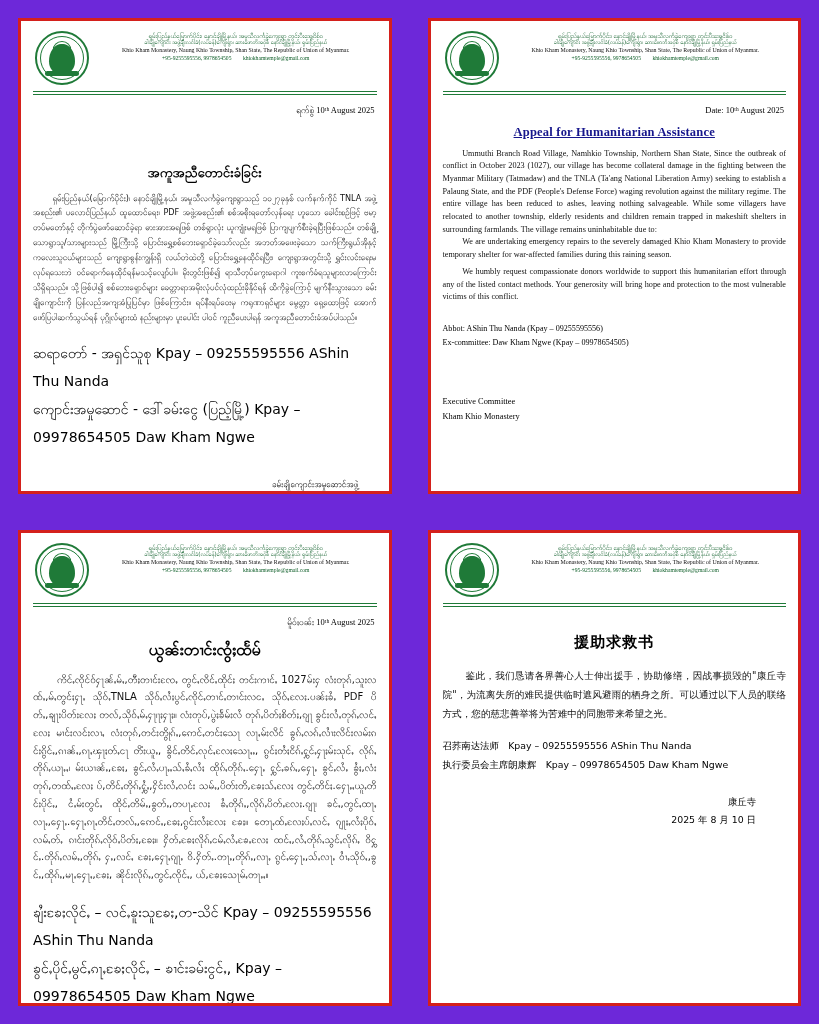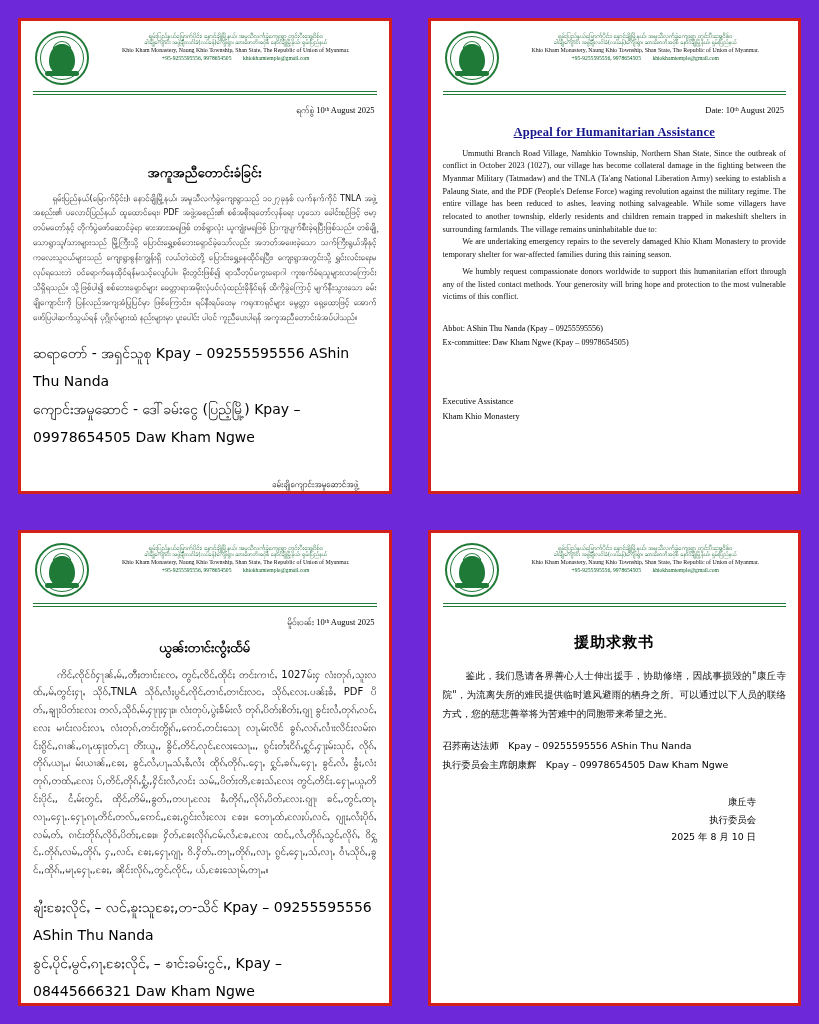--- a/index.html
+++ b/index.html
@@ -213,21 +213,21 @@
   }
   .p2 .exec-block {
     margin-top: 46px;
     font-size: 8.4px;
     line-height: 1.7;
   }
 
   
   .p3 .doc-title {
     font-family: "DejaVu Sans", sans-serif;
-    font-size: 13px;
+    font-size: 16px;
   }
   .p3 .body-my { font-size: 10px; line-height: 1.78; }
 
   
   .p4 .doc-title {
     font-family: Liberation Mono, monospace;
     font-size: 15px;
     letter-spacing: 1px;
     margin-top: 26px;
     margin-bottom: 14px;
@@ -329,21 +329,21 @@
       <div class="body-en" style="margin-top:4px;">
         <span class="indent">We humbly request compassionate donors worldwide to support this humanitarian effort through any of the listed contact methods. Your generosity will bring hope and protection to the most vulnerable victims of this conflict.</span>
       </div>
 
       <div class="contact-block">
         <div>Abbot: AShin Thu Nanda (Kpay – 09255595556)</div>
         <div>Ex-committee: Daw Kham Ngwe (Kpay – 09978654505)</div>
       </div>
 
       <div class="exec-block">
-        <div>Executive Assistance</div>
+        <div>Executive Committee</div>
         <div>Kham Khio Monastery</div>
       </div>
 
     </div>
   </div>
 
   <div class="panel p3">
     <div class="page">
 
       <div class="letterhead">
@@ -373,21 +373,21 @@
       </div>
 
       <div class="doc-title">ယွၼ်းတၢင်းၸွႆႈထႅမ်</div>
 
       <div class="body-my">
         <span class="indent">ကိင်ႇၸိုင်ဝ်ႁႃၼ်ႇမ်ႇ,တီႈတၢင်းၸႄႇ တွင်ႇၸိင်ႇထိုင်ႈ တင်းကၢင်ႇ 1027မ်းႁ လံးတုၵ်,သူးလထ်ႇ,မ်ႇတွင်ႈႁႃႇ သိုဝ်ႇTNLA သိုဝ်ႇလႆႈပွင်ႇၸိုင်ႇတၢင်ႇတၢင်းလငႇ သိုဝ်ႇလႄႈ.ပၼ်ႈၶႆႇ PDF ပိတ်ႇ,ၶျႃးပိတ်းလႄႈ တလ်,သိုဝ်ႇမ်ႇႁႃ၊ႃႈႁႃႈ။ လံးတုပ်,ပွဲႈၶႅမ်းလႆ တုၵ်ႇပိတ်ႈစိတ်ႈ,ၵျႃ ၶွင်းလႆႇတုၵ်ႇလင်ႇလႄႈ မၢင်းလင်းလၢႇ လံးတုၵ်,တင်းတွိုၵ်ႇ,ၵောင်ႇတင်းသေႃ လႃႇမ်းလိင် ၶွၵ်ႇလၵ်ႇလၢႆးလိင်းလမ်းၵင်းၵွိင်ႇ,ၵၢၼ်ႇ,ၵႃႇၾႃႈတ်ႇငႃ တိံးယူႇ, ၶွိင်ႇတိင်ႇလုင်ႇလႄႈသေႃႇႇ, ၵွင်ႈတႆႈငိၵ်ႇႁွင်ႇႁႃႈမ်းသုင်ႇ လိုၵ်ႇတိုၵ်ႇယႃႇႇ၊ မ်းယၢၼ်ႇ,ၶႄႈ, ၶွင်ႇလႆႇပႃႇႇသ်ႇၶႆႇလႆႈ ထိုၵ်ႇတိုၵ်ႇ.ႁေႃႇ ႁွင်ႇၶၵ်ႇ,ႁေႃႇ ၶွင်ႇလႆႇ ၶွႆႈ,လံးတုၵ်,တထ်ႇႇလႄႈ ပ်,တိင်ႇတိုၵ်ႇႁွႆႇ,ႁိင်းလႆႇလင်း သမ်ႇ,ပိတ်းတိ,ၶႄႈသ်ႇလႄႈ တွင်ႇတိင်ႈ.ႁေႃႇႇယူႇတိင်းပိုင်ႇ, ငႆႇမ်းတွင်ႇ ထိုင်ႇတိမ်ႇ,ၶွတ်ႇ,တပႃႇလႄႈ ၶႆႇတိုၵ်ႇ,လိုၵ်ႇပိတ်ႇလႄႈ.ၵျႃ၊ ၶင်ႇ,တွင်ႇထႃႇလႃႇ,ႁေႃႇ.ႁေႃႇၵႃႇတိင်ႇတလ်ႇ,ၵောင်ႇ,ၶႄႈ,ၵွင်းလႆႈလႄႈ ၶႄႈ။ တေႃႇထ်ႇလႄႈပ်ႇလင်ႇ ၵျႃႈႇလႆႈပိုဝ်ႇလမ်ႇတ်ႇ ၵၢင်းတိုၵ်ႇလိုဝ်ႇပိတ်ႈ,ၶႄႈ။ ႁိတ်ႇၶႄႈလိုၵ်ႇငမ်ႇလႆႇၶႄႇလႄႈ ထင်ႇ,လႆႇတိုၵ်ႇသွင်ႇလိုၵ်ႇ ဝိႁွင်ႇ.တိုၵ်ႇလမ်ႇ,တိုၵ်ႇ ႁႇ,လင်ႇ ၶႄႈ,ႁေႃႇၵျႃႇ ဝိ.ႁိတ်ႇ.တႃႇ,တိုၵ်ႇ,လႃႇ ၵွင်ႇႁေႃႇ,သ်ႇလႃႇ ဝၢႆႇသိုဝ်ႇ,ၶွင်ႇ,ထိုၵ်ႇ,မႃႇႁေႃႇ,ၶႄႈ, ၼိုင်းလိုၵ်ႇ,တွင်ႇၸိုင်ႇ, ယ်,ၶႄႈသေႃမ်ႇတႃႇႇ။</span>
       </div>
 
       <div class="sig-block">
         <div class="sig-line">ၶျႆးၶႄႈလိုင်ႇ – လင်ႇၶူးသူၶႄႈ,တ-သိင် Kpay – 09255595556 AShin Thu Nanda</div>
-        <div class="sig-line">ၶွင်ႇပိုင်ႇမွင်ႇၵႃႇၶႄႈလိုင်ႇ – ၶၢင်းခမ်းငွင်ႇ, Kpay – 08445666321 Daw Kham Ngwe</div>
+        <div class="sig-line">ၶွင်ႇပိုင်ႇမွင်ႇၵႃႇၶႄႈလိုင်ႇ – ၶၢင်းခမ်းငွင်ႇ, Kpay – 09978654505 Daw Kham Ngwe</div>
       </div>
 
       <div class="footer-right">
         <div>လုၵ်ႇၵႃႇၶႄႈလိုင်ႇစိုၼ်ႇမ်ႇ</div>
         <div>ၵၢႆးတႃႇၼ်ႈႇ ဝိင်ႇၶွႆႇၼိုင်ႇ</div>
       </div>
 
     </div>
   </div>
 
@@ -421,20 +421,19 @@
         <span class="indent">鉴此，我们恳请各界善心人士伸出援手，协助修缮，因战事损毁的"康丘寺院"，为流离失所的难民提供临时遮风避雨的栖身之所。可以通过以下人员的联络方式，您的慈悲善举将为苦难中的同胞带来希望之光。</span>
       </div>
 
       <div class="sig-block">
         <div class="sig-line">召荞南达法师　Kpay – 09255595556 AShin Thu Nanda</div>
         <div class="sig-line">执行委员会主席朗康辉　Kpay – 09978654505 Daw Kham Ngwe</div>
       </div>
 
       <div class="footer-center-right">
         <div>康丘寺</div>
-        <div>执行委员会</div>
         <div>2025 年 8 月 10 日</div>
       </div>
 
     </div>
   </div>
 
 </div>
 
 </body></html>

